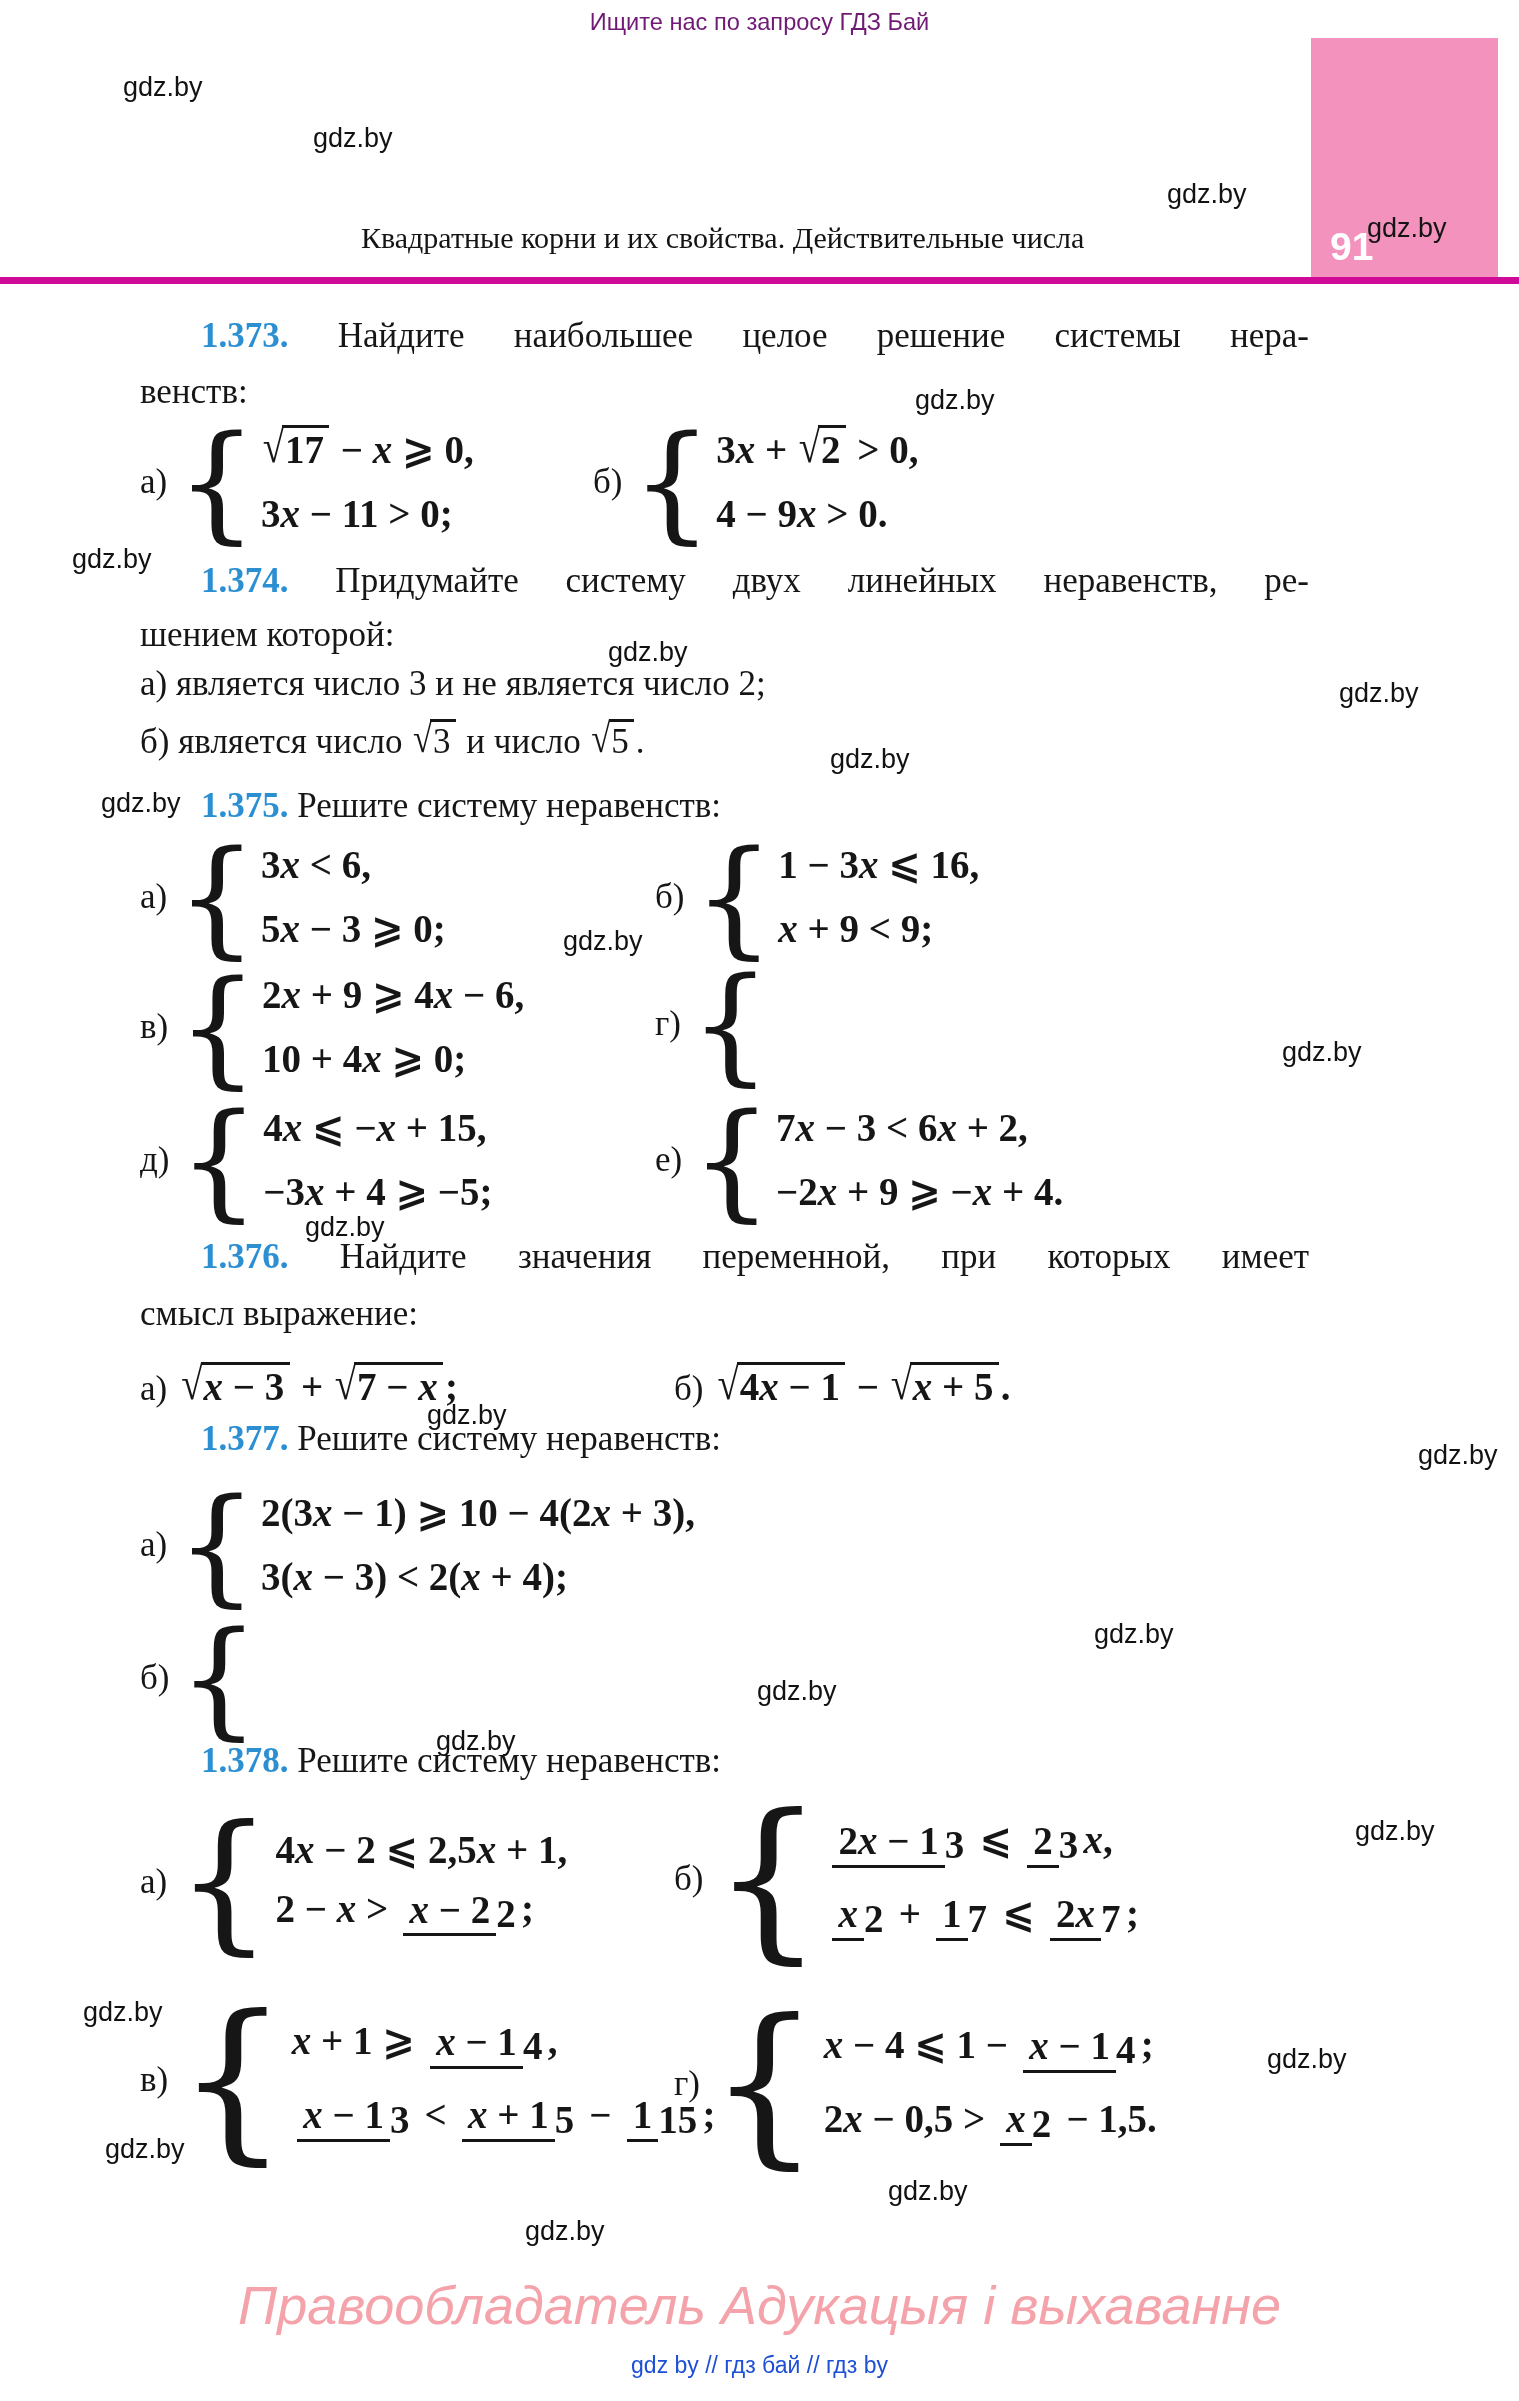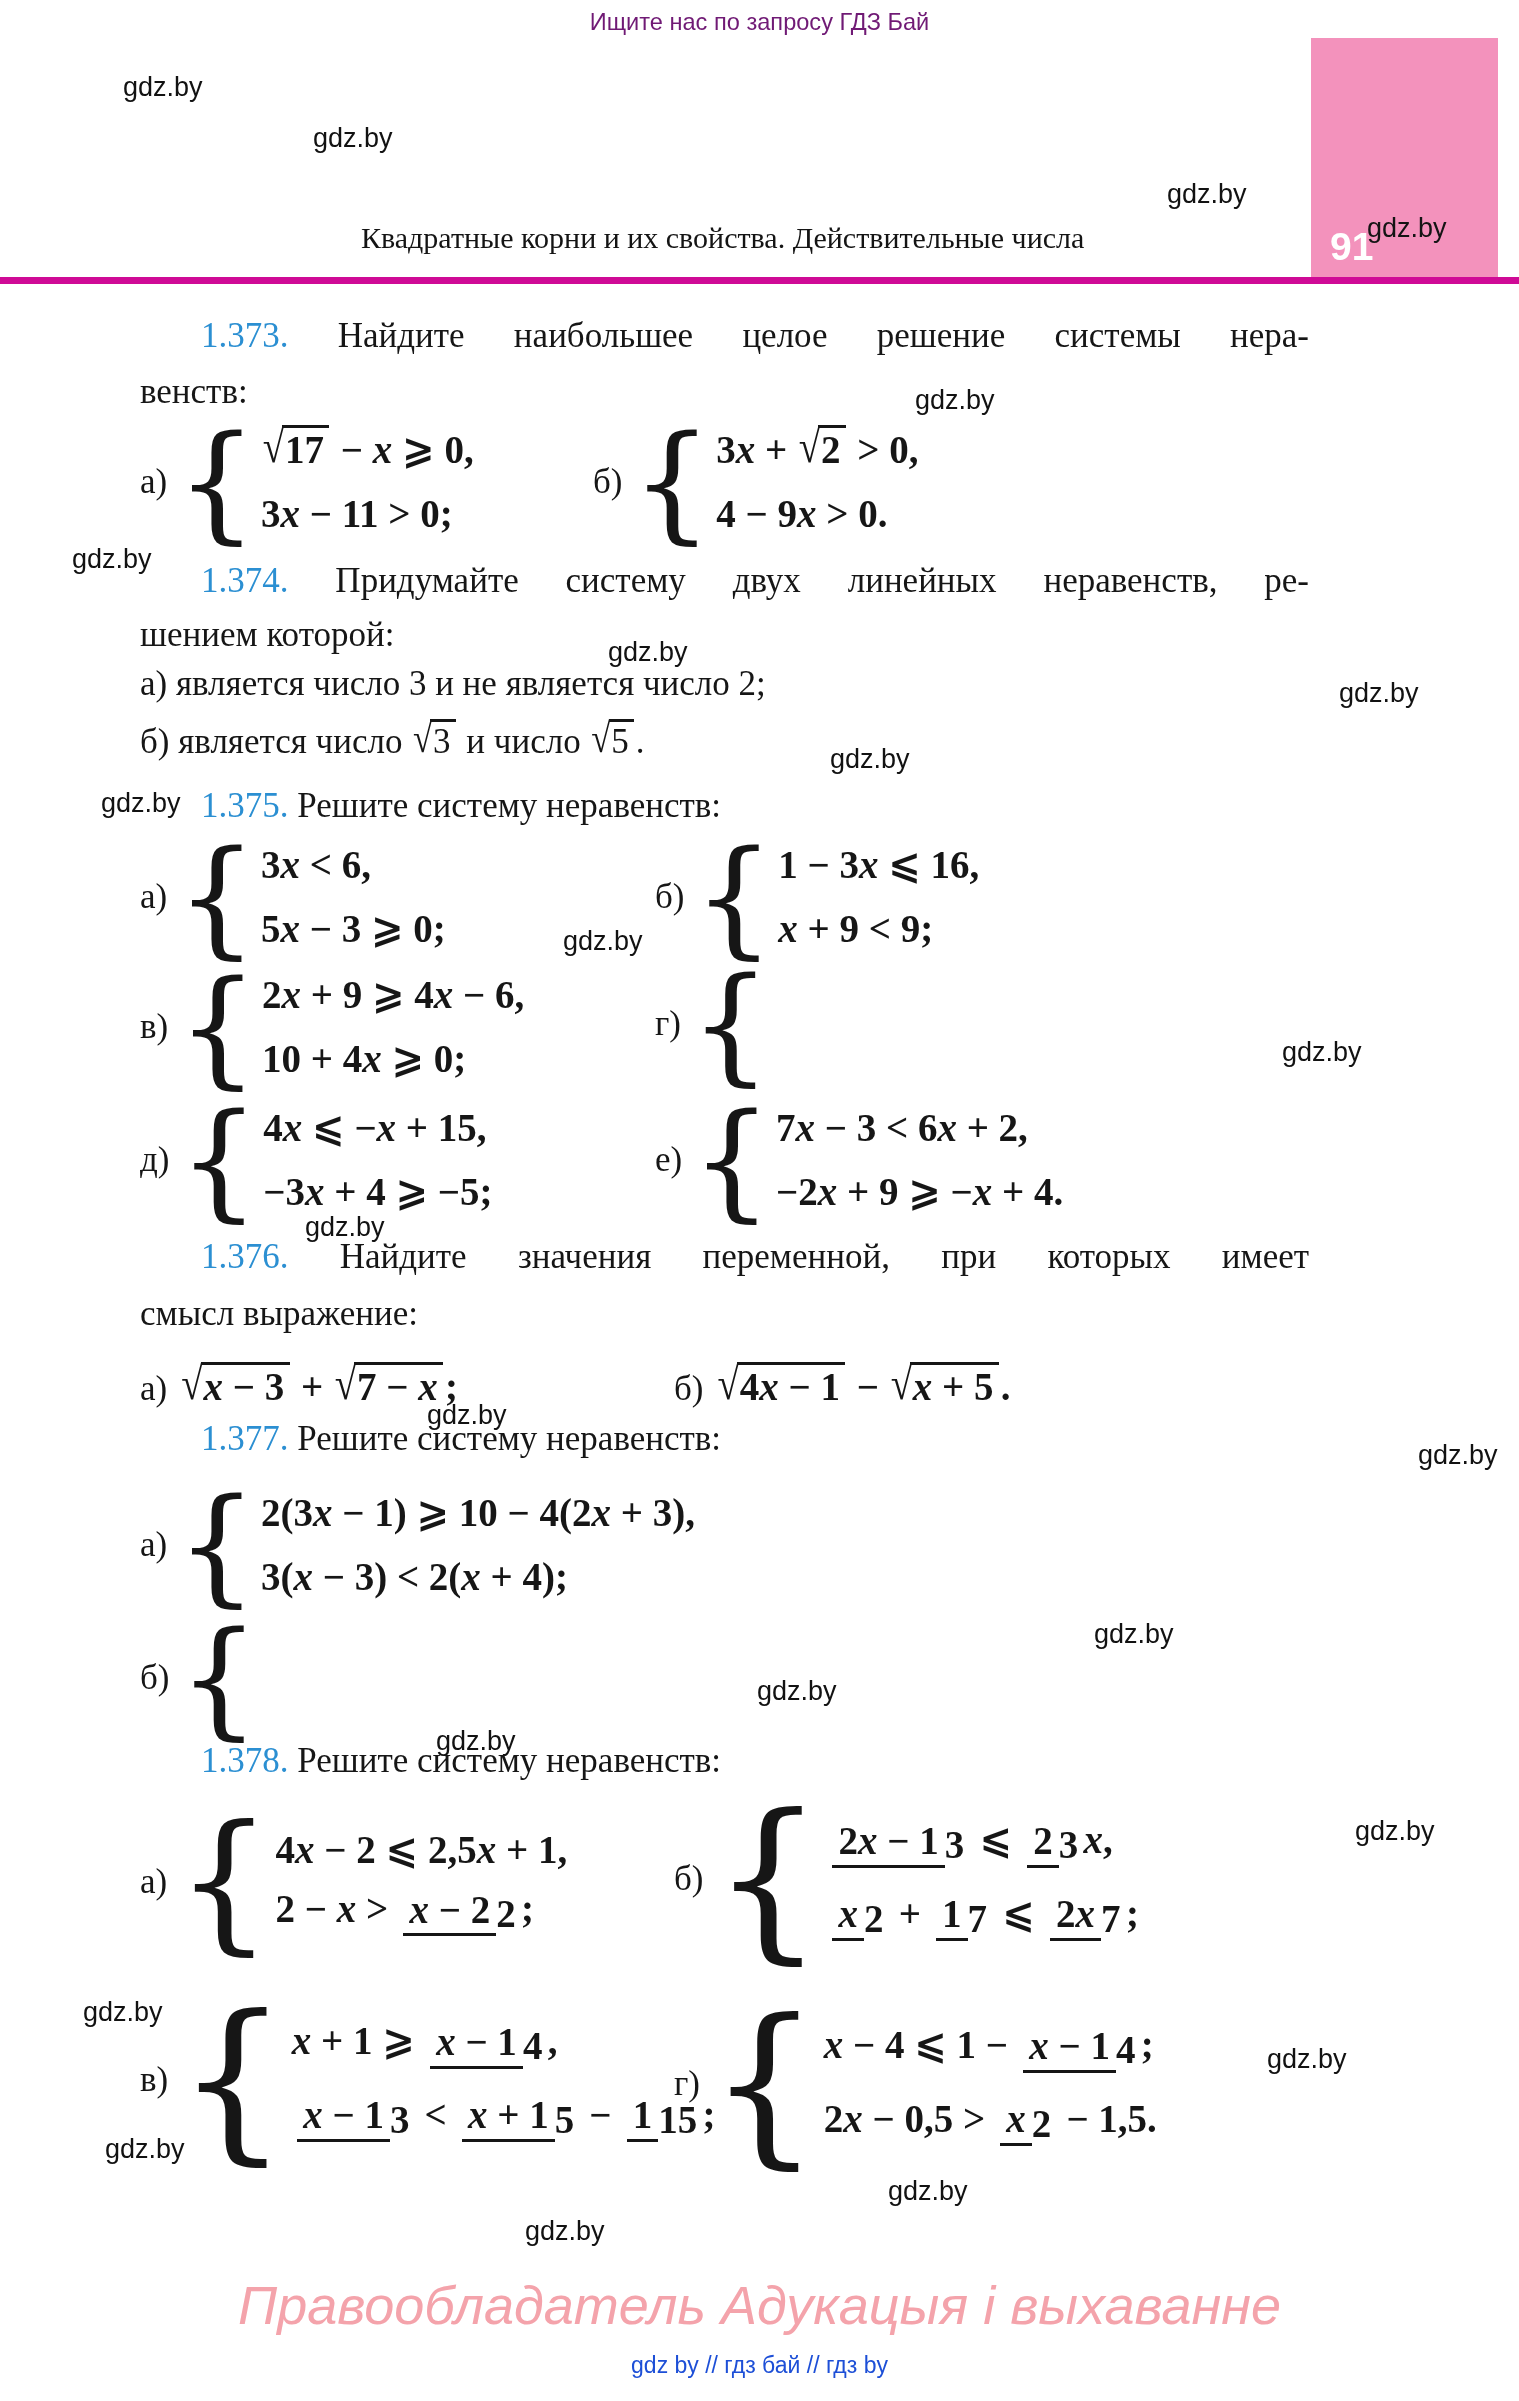--- a/index.html
+++ b/index.html
@@ -9,21 +9,21 @@
   .banner{position:absolute;left:0;right:0;top:8.8px;text-align:center;
           font:400 23.6px "Liberation Sans","DejaVu Sans",sans-serif;color:#701a75;}
   .pinkbox{position:absolute;left:1311px;top:38px;width:187px;height:240px;background:#f392bc;}
   .pagenum{position:absolute;left:19px;top:187px;font:700 39px "Liberation Sans","DejaVu Sans",sans-serif;color:#ffffff;}
   .boxwm{position:absolute;left:56px;top:175px;font:400 27px "Liberation Sans","DejaVu Sans",sans-serif;color:#141414;}
   .rule{position:absolute;left:0;top:277px;width:1519px;height:7px;background:#cf0a96;}
   .title{position:absolute;left:361px;top:221px;font-size:30px;white-space:nowrap;color:#141414;}
   .pl{position:absolute;left:140px;font-size:35px;line-height:42px;white-space:nowrap;}
   .j{width:1169px;white-space:normal;text-align:justify;text-align-last:justify;-moz-text-align-last:justify;text-indent:61px;}
   .head{left:201px;}
-  .pnum{font-weight:400;color:#2b8fd2;margin-top:28px;}
+  .pnum{font-weight:700;color:#2b8fd2;margin-top:28px;}
   .tf{font-family:"Liberation Serif","DejaVu Serif","DejaVu Sans",serif;}
   .sys{position:absolute;display:flex;align-items:center;}
   .sys .lbl{font-size:35px;margin-right:8.8px;}
   .brc{font-family:"DejaVu Serif","DejaVu Sans",serif;font-weight:400;line-height:0.95;margin-right:3.5px;color:#161616;}
   .bz1 .brc{font-size:128px;}
   .bz2 .brc{font-size:151px;}
   .bz3 .brc{font-size:175px;}
   .rows{display:flex;flex-direction:column;justify-content:center;}
   .bz2 .rows{gap:14px;}
   .bz3 .rows{gap:23px;}

